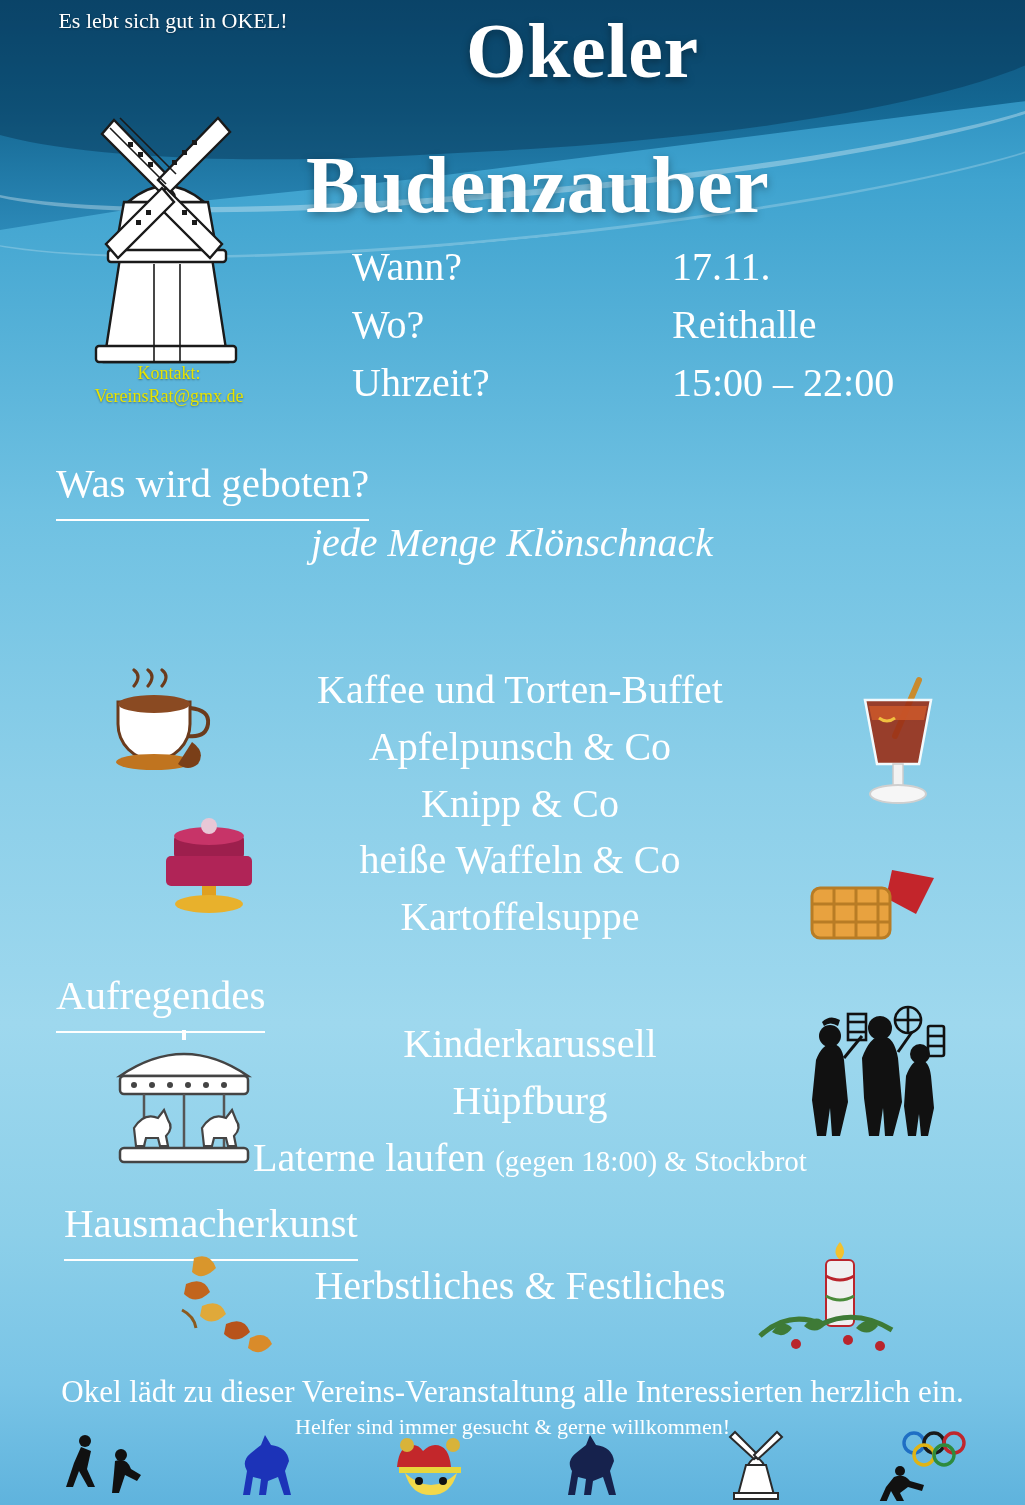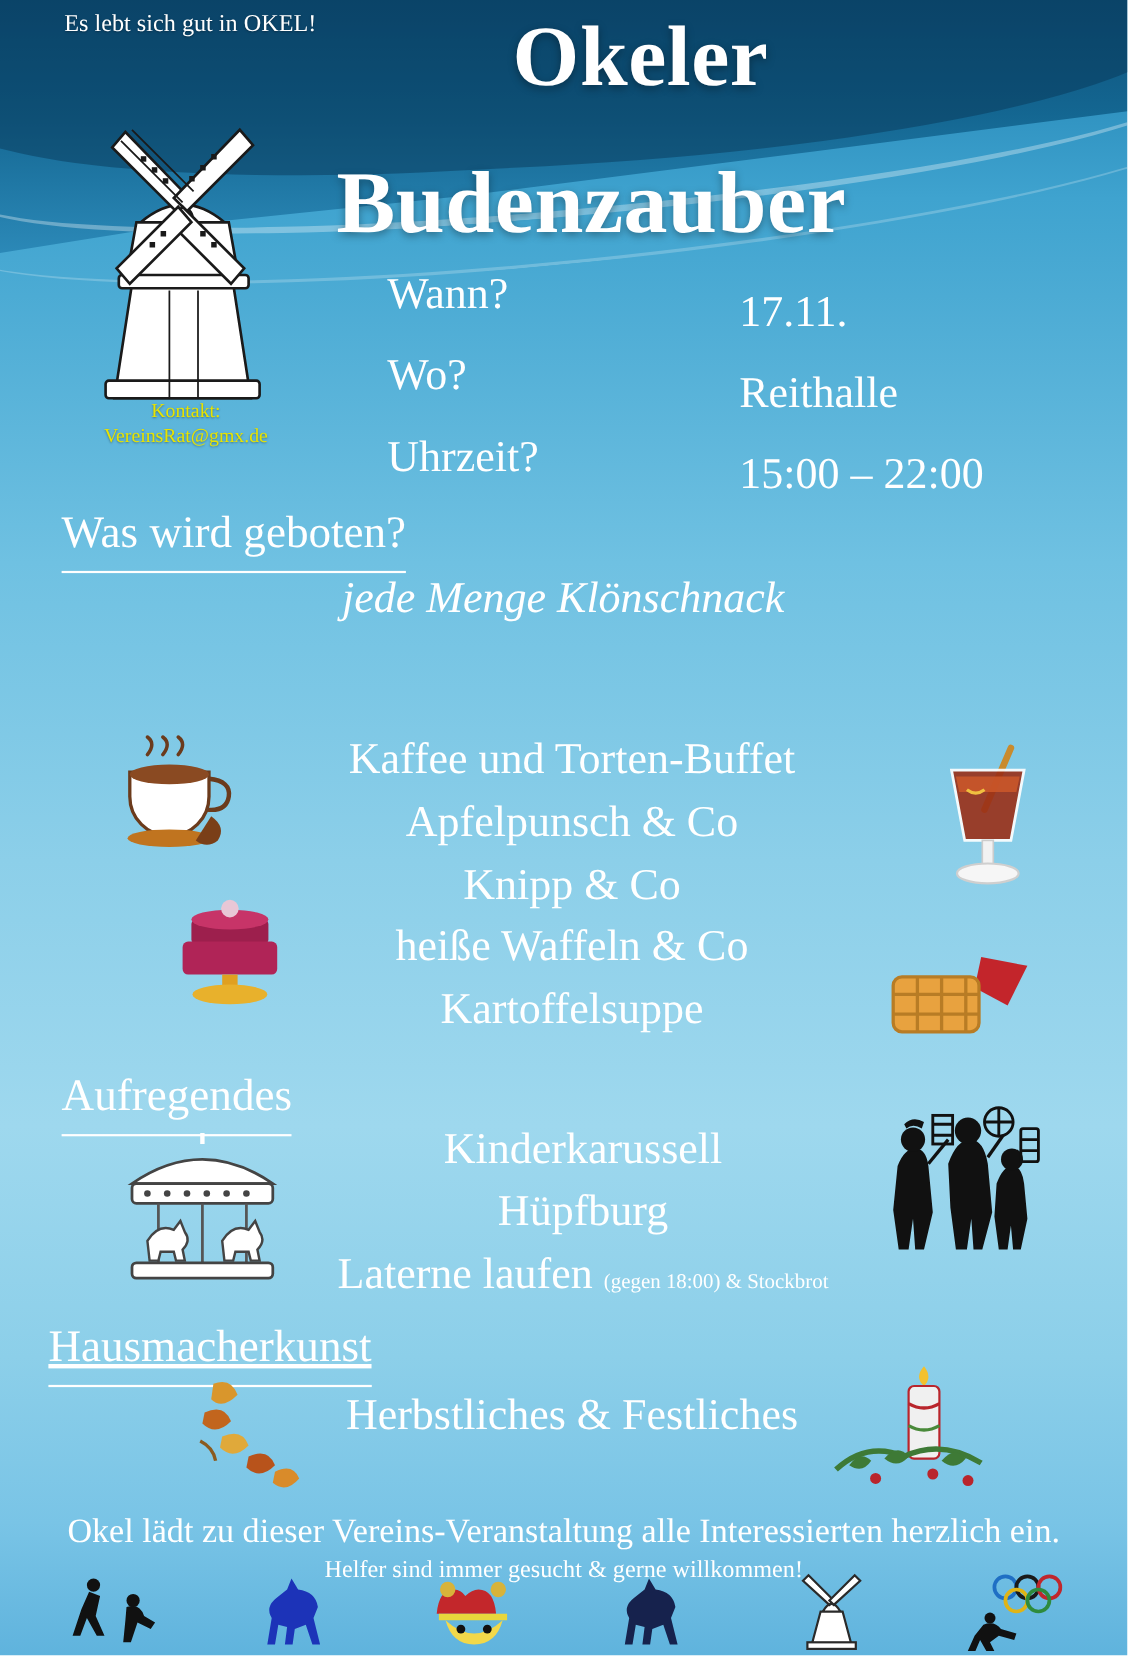--- a/index.html
+++ b/index.html
@@ -95,21 +95,21 @@
 
   .qa {
     position: absolute;
     left: 352px; top: 238px;
     width: 620px;
     font-size: 40px;
     line-height: 1.45;
   }
   .qa-row { display: flex; }
   .qa-q { width: 320px; }
-  .qa-a { flex: 1; margin-top: 16px; }
+  .qa-a { flex: 1; }
 
   
   .sec-head {
     position: absolute;
     font-size: 41px;
     border-bottom: 2px solid #ffffff;
     padding-bottom: 14px;
     line-height: 1.05;
     white-space: nowrap;
   }
@@ -121,23 +121,23 @@
   }
 
   #head-geboten { left: 56px; top: 462px; }
   #geboten-lines { left: 132px; top: 515px; width: 760px; font-style: italic; }
 
   #head-kulinarisch { left: 56px; top: 608px; }
   #kulinarisch-lines { left: 170px; top: 662px; width: 700px; }
 
   #head-aufregend { left: 56px; top: 962px; margin-top: 12px; }
   #aufregend-lines { left: 180px; top: 1016px; width: 700px; }
-  .small-inline { font-size: 19px; }
-
-  #head-hausmacher { left: 44px; top: 1202px; text-decoration: underline; }
+  .small-inline { font-size: 29px; }
+
+  #head-hausmacher { left: 64px; top: 1202px; }
   #hausmacher-lines { left: 170px; top: 1258px; width: 700px; }
 
   
   .foot1 {
     position: absolute;
     left: 0; top: 1374px; width: 100%;
     text-align: center;
     font-size: 31px;
     color: #ffffff;
   }

